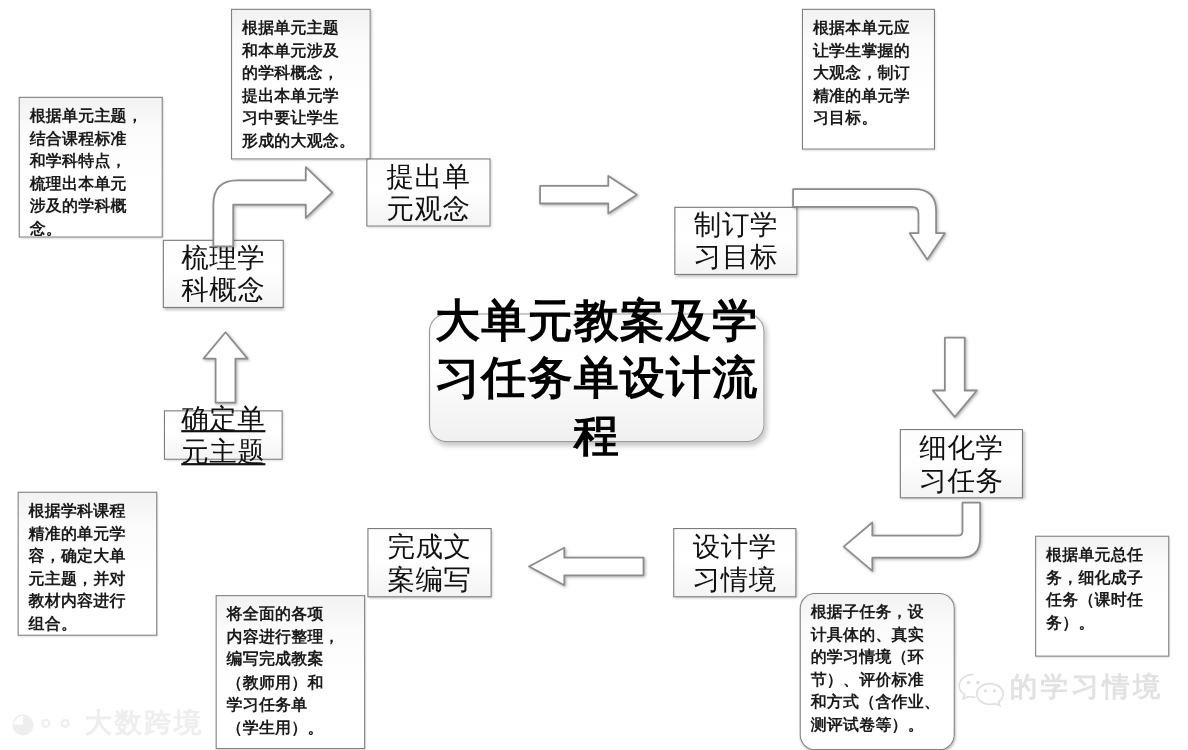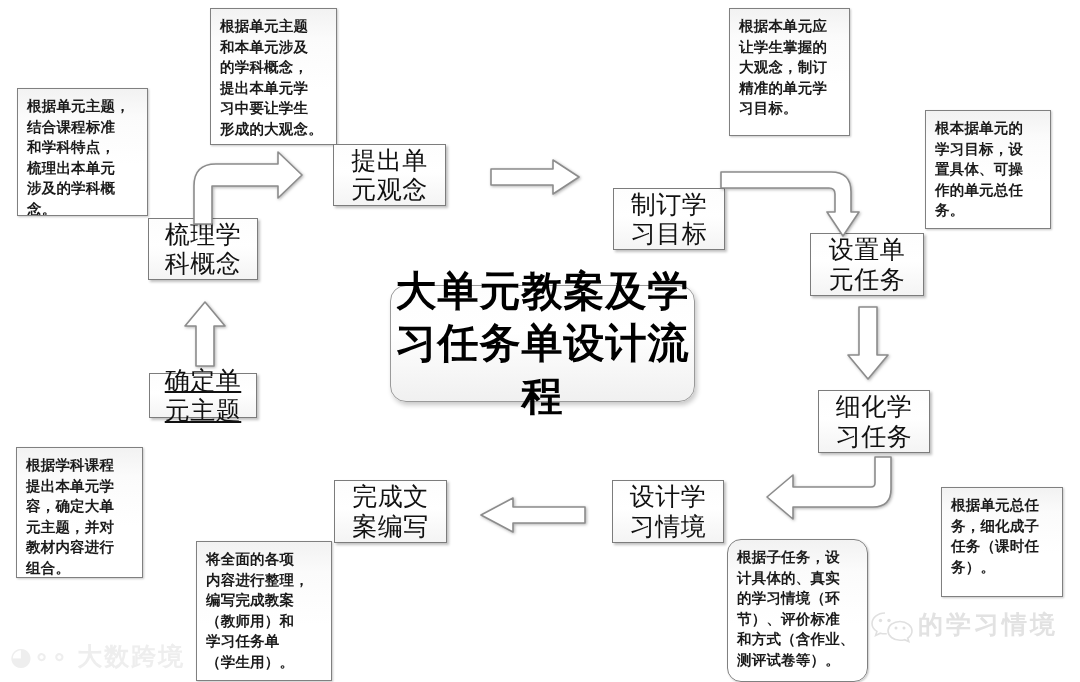--- a/index.html
+++ b/index.html
@@ -117,25 +117,20 @@
 提出本单元学
 习中要让学生
 形成的大观念。</div>
 
   <div class="abs note" style="left:729px; top:8px; width:121px; height:128px;">根据本单元应
 让学生掌握的
 大观念，制订
 精准的单元学
 习目标。</div>
 
-  <div class="abs note" style="left:925px; top:110px; width:126px; height:119px;">根本据单元的
-学习目标，设
-置具体、可操
-作的单元总任
-务。</div>
 
   <div class="abs note" style="left:941px; top:455px; width:122px; height:110px;margin-top:32px;">根据单元总任
 务，细化成子
 任务（课时任
 务）。</div>
 
   <div class="abs note" style="left:727px; top:539px; width:141px; height:143px;border-radius:14px;">根据子任务，设
 计具体的、真实
 的学习情境（环
 节）、评价标准
@@ -143,37 +138,35 @@
 测评试卷等）。</div>
 
   <div class="abs note" style="left:196px; top:541px; width:136px; height:140px;" style2="">将全面的各项
 内容进行整理，
 编写完成教案
 （教师用）和
 学习任务单
 （学生用）。</div>
 
   <div class="abs note" style="left:16px; top:447px; width:127px; height:131px;">根据学科课程
-提出本单元学
+精准的单元学
 容，确定大单
 元主题，并对
 教材内容进行
 组合。</div>
 
   <div class="abs step" style="left:148px; top:218px; width:110px; height:62px;">梳理学
 科概念</div>
 
   <div class="abs step" style="left:333px; top:144px; width:113px; height:62px;">提出单
 元观念</div>
 
   <div class="abs step" style="left:613px; top:144px; width:112px; height:62px;margin-top:44px;">制订学
 习目标</div>
 
-  <div class="abs step" style="left:810px; top:233px; width:114px; height:63px;">设置单
-元任务</div>
 
   <div class="abs step" style="left:818px; top:390px; width:112px; height:63px;">细化学
 习任务</div>
 
   <div class="abs step" style="left:612px; top:480px; width:112px; height:63px;">设计学
 习情境</div>
 
   <div class="abs step" style="left:334px; top:480px; width:113px; height:63px;">完成文
 案编写</div>
 

